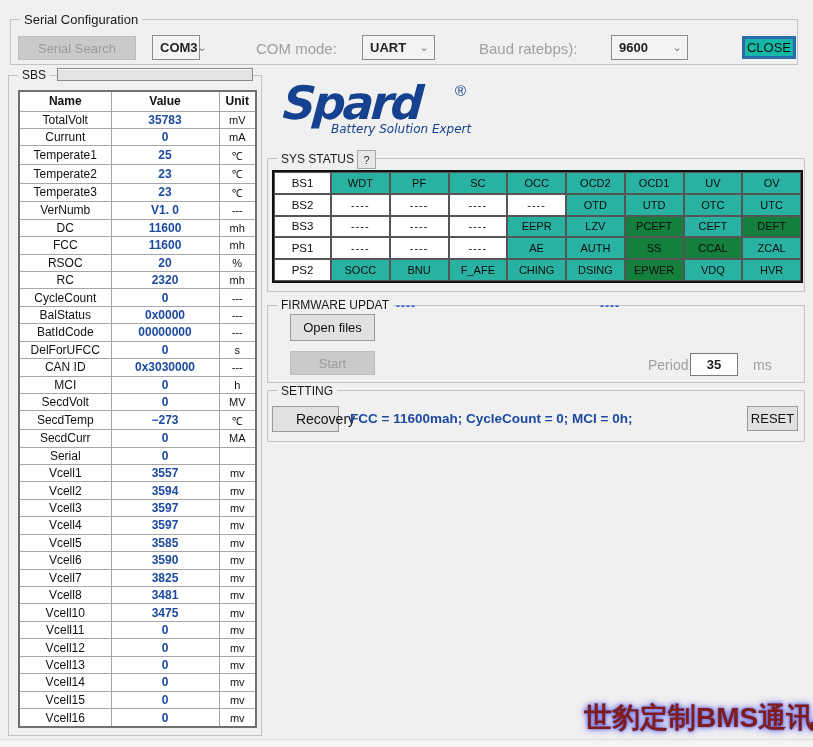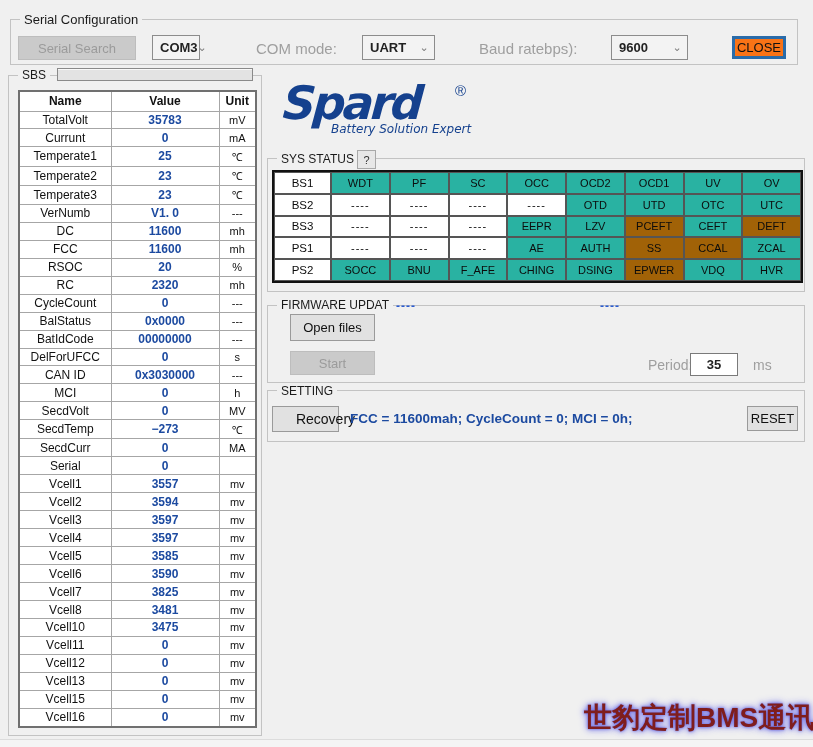--- a/index.html
+++ b/index.html
@@ -16,21 +16,21 @@
     font-size:12px; color:#1a1a1a; white-space:nowrap;
   }
 
   
   .btn {
     position:absolute; background:#e1e1e1; border:1px solid #9a9a9a;
     font-family:"Liberation Sans", sans-serif; font-size:12px; color:#111;
     display:flex; align-items:center; justify-content:center; cursor:pointer;
   }
   .btn.disabled { background:#cacaca; border-color:#bdbdbd; color:#9b9b9b; }
-  .btn.focused { border:1px solid #2a6caa; box-shadow:0 0 0 2px #2a6caa inset; background:#f97316; }
+  .btn.focused { border:1px solid #2a6caa; box-shadow:0 0 0 2px #2a6caa inset; background:#14b8a6;margin-left:10px; }
   .combo {
     position:absolute; background:#f3f3f3; border:1px solid #8c8c8c;
     display:flex; align-items:center; cursor:pointer;
   }
   .combo .combo-value { flex:1; font-size:13px; font-weight:bold; color:#222; padding-left:7px; }
   .combo .chev { width:20px; text-align:center; color:#7d7d7d; font-size:11px; }
   .gray-label { position:absolute; color:#9f9f9f; font-size:15px; white-space:nowrap; }
 
   
   .sbs-wrap { position:absolute; left:18px; top:90px; width:239px; height:638px; }
@@ -73,21 +73,21 @@
     position:absolute; left:272px; top:170px; width:531px; height:113px;
     display:grid; grid-template-columns:57px repeat(8, 1fr); grid-auto-rows:1fr;
     border:2px solid #111; background:#fff;
   }
   .scell {
     border:1px solid #555; display:flex; align-items:center; justify-content:center;
     font-size:11px; color:#0c0c0c; overflow:hidden; white-space:nowrap;
   }
   .scell.rowlabel { background:#fff; font-size:11.5px; }
   .scell.teal { background:#29b2a2; }
-  .scell.red { background:#a16207; }
+  .scell.red { background:#15803d; }
   .scell.off { background:#fff; letter-spacing:1px; }
 
   
   .blue-dashes { position:absolute; color:#2b5cd0; font-size:12px; font-weight:bold; letter-spacing:1px; }
   .period-input {
     position:absolute; left:690px; top:353px; width:48px; height:23px;
     border:1px solid #7a7a7a; background:#fff; text-align:center;
     font-family:"Liberation Sans", sans-serif; font-size:13px; font-weight:bold; color:#222;
   }
   .info-text { position:absolute; left:350px; top:411px; font-size:13.5px; font-weight:bold; color:#1c4aa0; white-space:nowrap; }
@@ -302,20 +302,25 @@
           <td class="n">Vcell12</td>
           <td class="v">0</td>
           <td class="u">mv</td>
         </tr>
         <tr>
           <td class="n">Vcell13</td>
           <td class="v">0</td>
           <td class="u">mv</td>
         </tr>
         <tr>
+          <td class="n">Vcell14</td>
+          <td class="v">0</td>
+          <td class="u">mv</td>
+        </tr>
+        <tr>
           <td class="n">Vcell15</td>
           <td class="v">0</td>
           <td class="u">mv</td>
         </tr>
         <tr>
           <td class="n">Vcell16</td>
           <td class="v">0</td>
           <td class="u">mv</td>
         </tr>
       </tbody>

